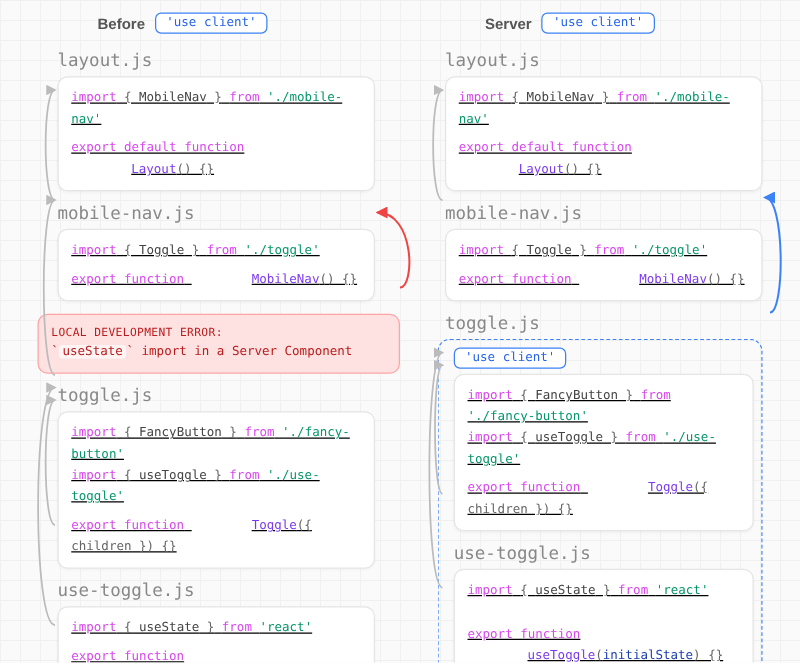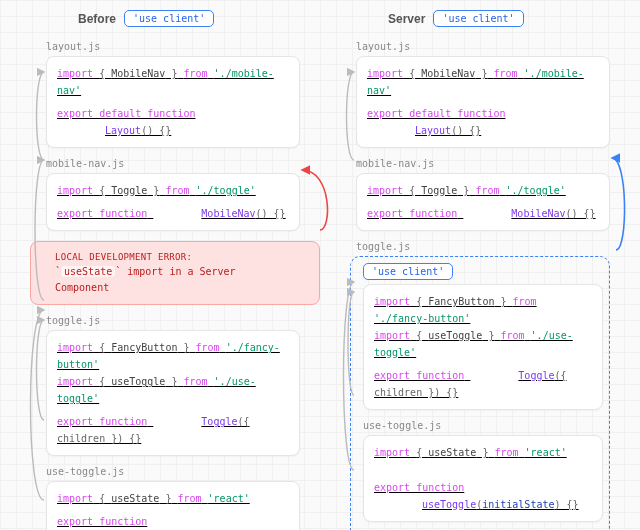--- a/index.html
+++ b/index.html
@@ -39,21 +39,21 @@
   .directive-badge {
     border: 1.5px solid #3b82f6;
     color: #2563eb;
     border-radius: 5px;
     padding: 2px 8px;
     font-size: 10px;
     background: #fff;
   }
   .file-label {
     color: #888;
-    font-size: 10px;
+    font-size: 14px;
     margin: 4px 0 4px 16px;
   }
   .code-card {
     background: #fff;
     border: 1px solid #e5e5e5;
     border-radius: 8px;
     padding: 8px 10px;
     margin-left: 16px;
     margin-bottom: 10px;
     box-shadow: 0 1px 2px rgba(0,0,0,0.04);
@@ -66,21 +66,21 @@
   .kw-export { color: #d946ef; }
   .punct { color: #666; }
   .ident { color: #1e40af; }
   .fname { color: #7c3aed; padding-left: 48px; }
   .str { color: #059669; }
   .plain { color: #444; }
   .error-box {
     background: #fee2e2;
     border: 1px solid #fca5a5;
     border-radius: 8px;
-    padding: 8px 24px;
+    padding: 8px 10px;
     margin: 6px 0 10px 0;
     line-height: 1.6;
     width: 290px;
   }
   .error-title { color: #b91c1c; font-size: 9px; letter-spacing: 0.3px; }
   .error-line { color: #b91c1c; }
   .error-code {
     background: rgba(255,255,255,0.6);
     border-radius: 3px;
     padding: 0 3px;

